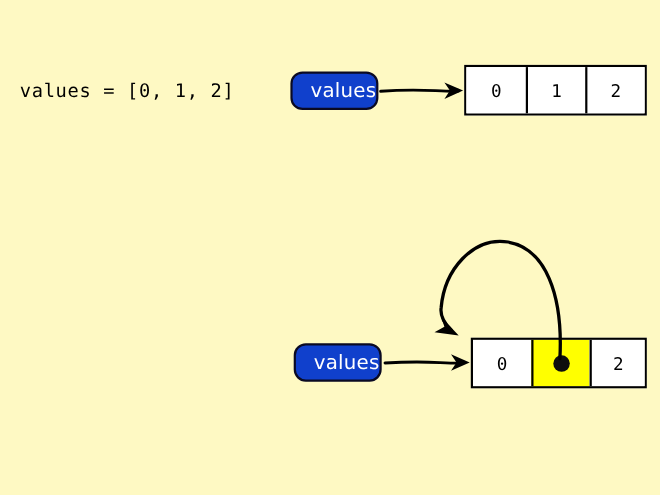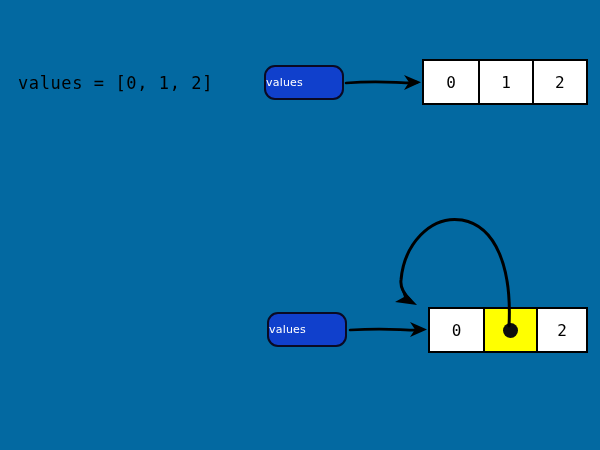--- a/index.html
+++ b/index.html
@@ -5,50 +5,50 @@
 <style>
   html, body {
     margin: 0;
     padding: 0;
     background: #ffffff;
   }
   #canvas {
     position: relative;
     width: 600px;
     height: 450px;
-    background: #0369a1;
+    background: #fef9c3;
     overflow: hidden;
     font-family: "DejaVu Sans", sans-serif;
   }
 
   
   .code-label {
     position: absolute;
     font-family: "DejaVu Sans Mono", "Liberation Mono", monospace;
     font-size: 17px;
     letter-spacing: 0.6px;
     color: #000000;
     white-space: pre;
     line-height: 1;
   }
 
   
   .var-badge {
     position: absolute;
     display: flex;
     align-items: center;
-    justify-content: flex-start;
+    justify-content: flex-end;
     width: 80px;
     height: 35px;
     border-radius: 11px;
     border: 2px solid #0a0a23;
     box-sizing: border-box;
     color: #ffffff;
     font-family: "DejaVu Sans", "Liberation Sans", sans-serif;
-    font-size: 11px;
+    font-size: 18px;
     letter-spacing: 0.2px;
   }
 
   
   .list-box {
     position: absolute;
     display: flex;
     box-sizing: border-box;
     border: 2px solid #000000;
     background: #ffffff;

